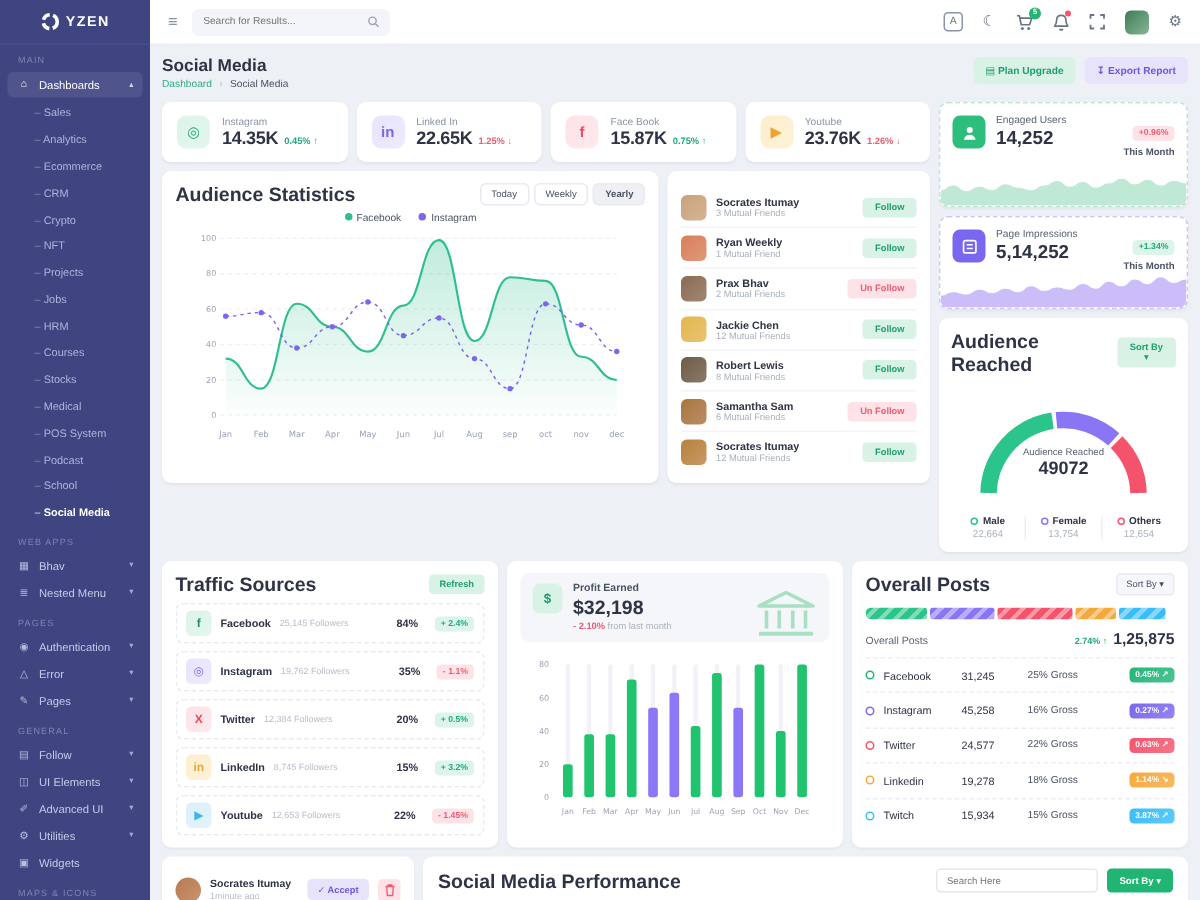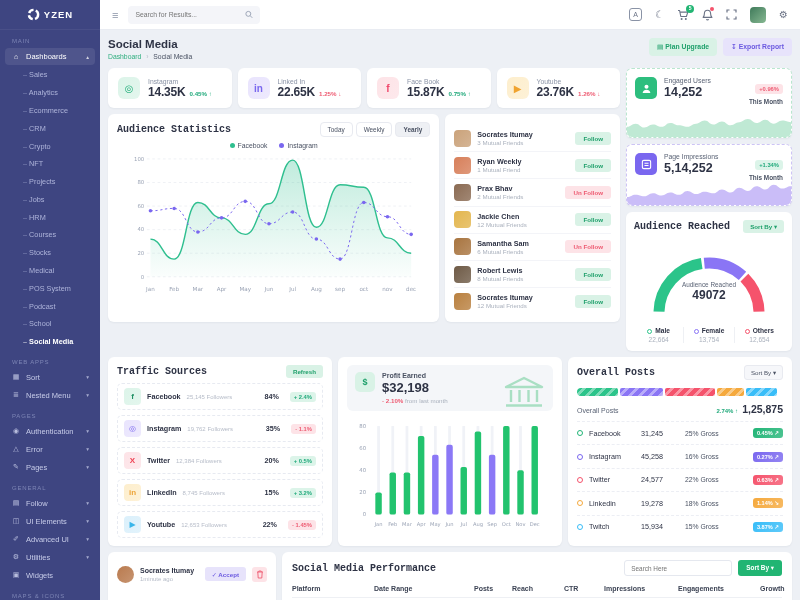--- a/index.html
+++ b/index.html
@@ -56,21 +56,21 @@
   .icon-box { width:22px; height:22px; border-radius:6px; display:flex; align-items:center; justify-content:center; font-size:10px; font-weight:bold; flex:0 0 22px; }
   .stat-label { font-size:6.8px; color:#8a93a6; }
   .stat-line { display:flex; align-items:baseline; gap:4px; }
   .stat-value { font-size:12px; font-weight:bold; letter-spacing:-.2px; }
   .delta { font-size:6.2px; font-weight:bold; }
   .delta.up { color:#1fa97a; } .delta.down { color:#ee5b72; }
 
   .mid-row { display:flex; gap:6px; margin-top:6px; }
   .audience-card { flex:2; padding:8px 9px; min-width:0; }
   .card-head { display:flex; align-items:center; }
-  .card-title { font-size:10px; font-weight:bold;font-family:Liberation Mono, monospace; }
+  .card-title { font-size:13px; font-weight:bold; }
   .tabs { margin-left:auto; display:flex; gap:3px; }
   .tab { border:1px solid #e8eaf0; background:#fff; border-radius:4px; font-size:6.4px; padding:3px 7px; color:#4a5263; cursor:pointer; font-family:inherit; }
   .tab.active { background:#eef0f4; font-weight:bold; }
   .legend { display:flex; justify-content:center; gap:12px; font-size:6.8px; color:#4a5263; margin:5px 0 1px; }
   .lg-dot { display:inline-block; width:5px; height:5px; border-radius:50%; margin-right:3px; }
 
   .sugg-card { flex:1; padding:8px 9px; min-width:0; }
   .mini-btn { margin-left:auto; border:1px solid #e8eaf0; background:#f6f7fa; border-radius:3px; font-size:6.2px; padding:3px 6px; color:#4a5263; cursor:pointer; font-family:inherit; }
   .sugg-row { display:flex; align-items:center; gap:6px; padding:4.6px 0; border-bottom:1px solid #f3f4f8; }
   .sugg-row:last-child { border-bottom:0; }
@@ -188,21 +188,21 @@
         <div class="s-child">Courses</div>
         <div class="s-child">Stocks</div>
         <div class="s-child">Medical</div>
         <div class="s-child">POS System</div>
         <div class="s-child">Podcast</div>
         <div class="s-child">School</div>
         <div class="s-child s-cactive">Social Media</div>
         <div class="s-h">WEB APPS</div>
         <div class="s-item">
           <span class="s-ic">▦</span>
-          <span>Sort</span>
+          <span>Bhav</span>
           <span class="s-ch">▾</span>
         </div>
         <div class="s-item">
           <span class="s-ic">≣</span>
           <span>Nested Menu</span>
           <span class="s-ch">▾</span>
         </div>
         <div class="s-h">PAGES</div>
         <div class="s-item">
           <span class="s-ic">◉</span>
@@ -444,34 +444,34 @@
   </div>
                   <div class="sugg-row">
     <span class="sg-av" style="background: linear-gradient(135deg, rgb(227, 182, 78), rgba(227, 182, 78, 0.8));"></span>
     <div>
       <div class="sg-name">Jackie Chen</div>
       <div class="sg-sub">12 Mutual Friends</div>
     </div>
     <button class="pill follow">Follow</button>
   </div>
                   <div class="sugg-row">
+    <span class="sg-av" style="background: linear-gradient(135deg, rgb(110, 90, 70), rgba(110, 90, 70, 0.8));"></span>
+    <div>
+      <div class="sg-name">Robert Lewis</div>
+      <div class="sg-sub">8 Mutual Friends</div>
+    </div>
+    <button class="pill follow">Follow</button>
+  </div>
+                  <div class="sugg-row">
     <span class="sg-av" style="background: linear-gradient(135deg, rgb(168, 116, 63), rgba(168, 116, 63, 0.8));"></span>
     <div>
       <div class="sg-name">Samantha Sam</div>
       <div class="sg-sub">6 Mutual Friends</div>
     </div>
     <button class="pill unfollow">Un Follow</button>
-  </div>
-                  <div class="sugg-row">
-    <span class="sg-av" style="background: linear-gradient(135deg, rgb(110, 90, 70), rgba(110, 90, 70, 0.8));"></span>
-    <div>
-      <div class="sg-name">Robert Lewis</div>
-      <div class="sg-sub">8 Mutual Friends</div>
-    </div>
-    <button class="pill follow">Follow</button>
   </div>
                   <div class="sugg-row">
     <span class="sg-av" style="background: linear-gradient(135deg, rgb(185, 128, 63), rgba(185, 128, 63, 0.8));"></span>
     <div>
       <div class="sg-name">Socrates Itumay</div>
       <div class="sg-sub">12 Mutual Friends</div>
     </div>
     <button class="pill follow">Follow</button>
   </div>
                 </div>

